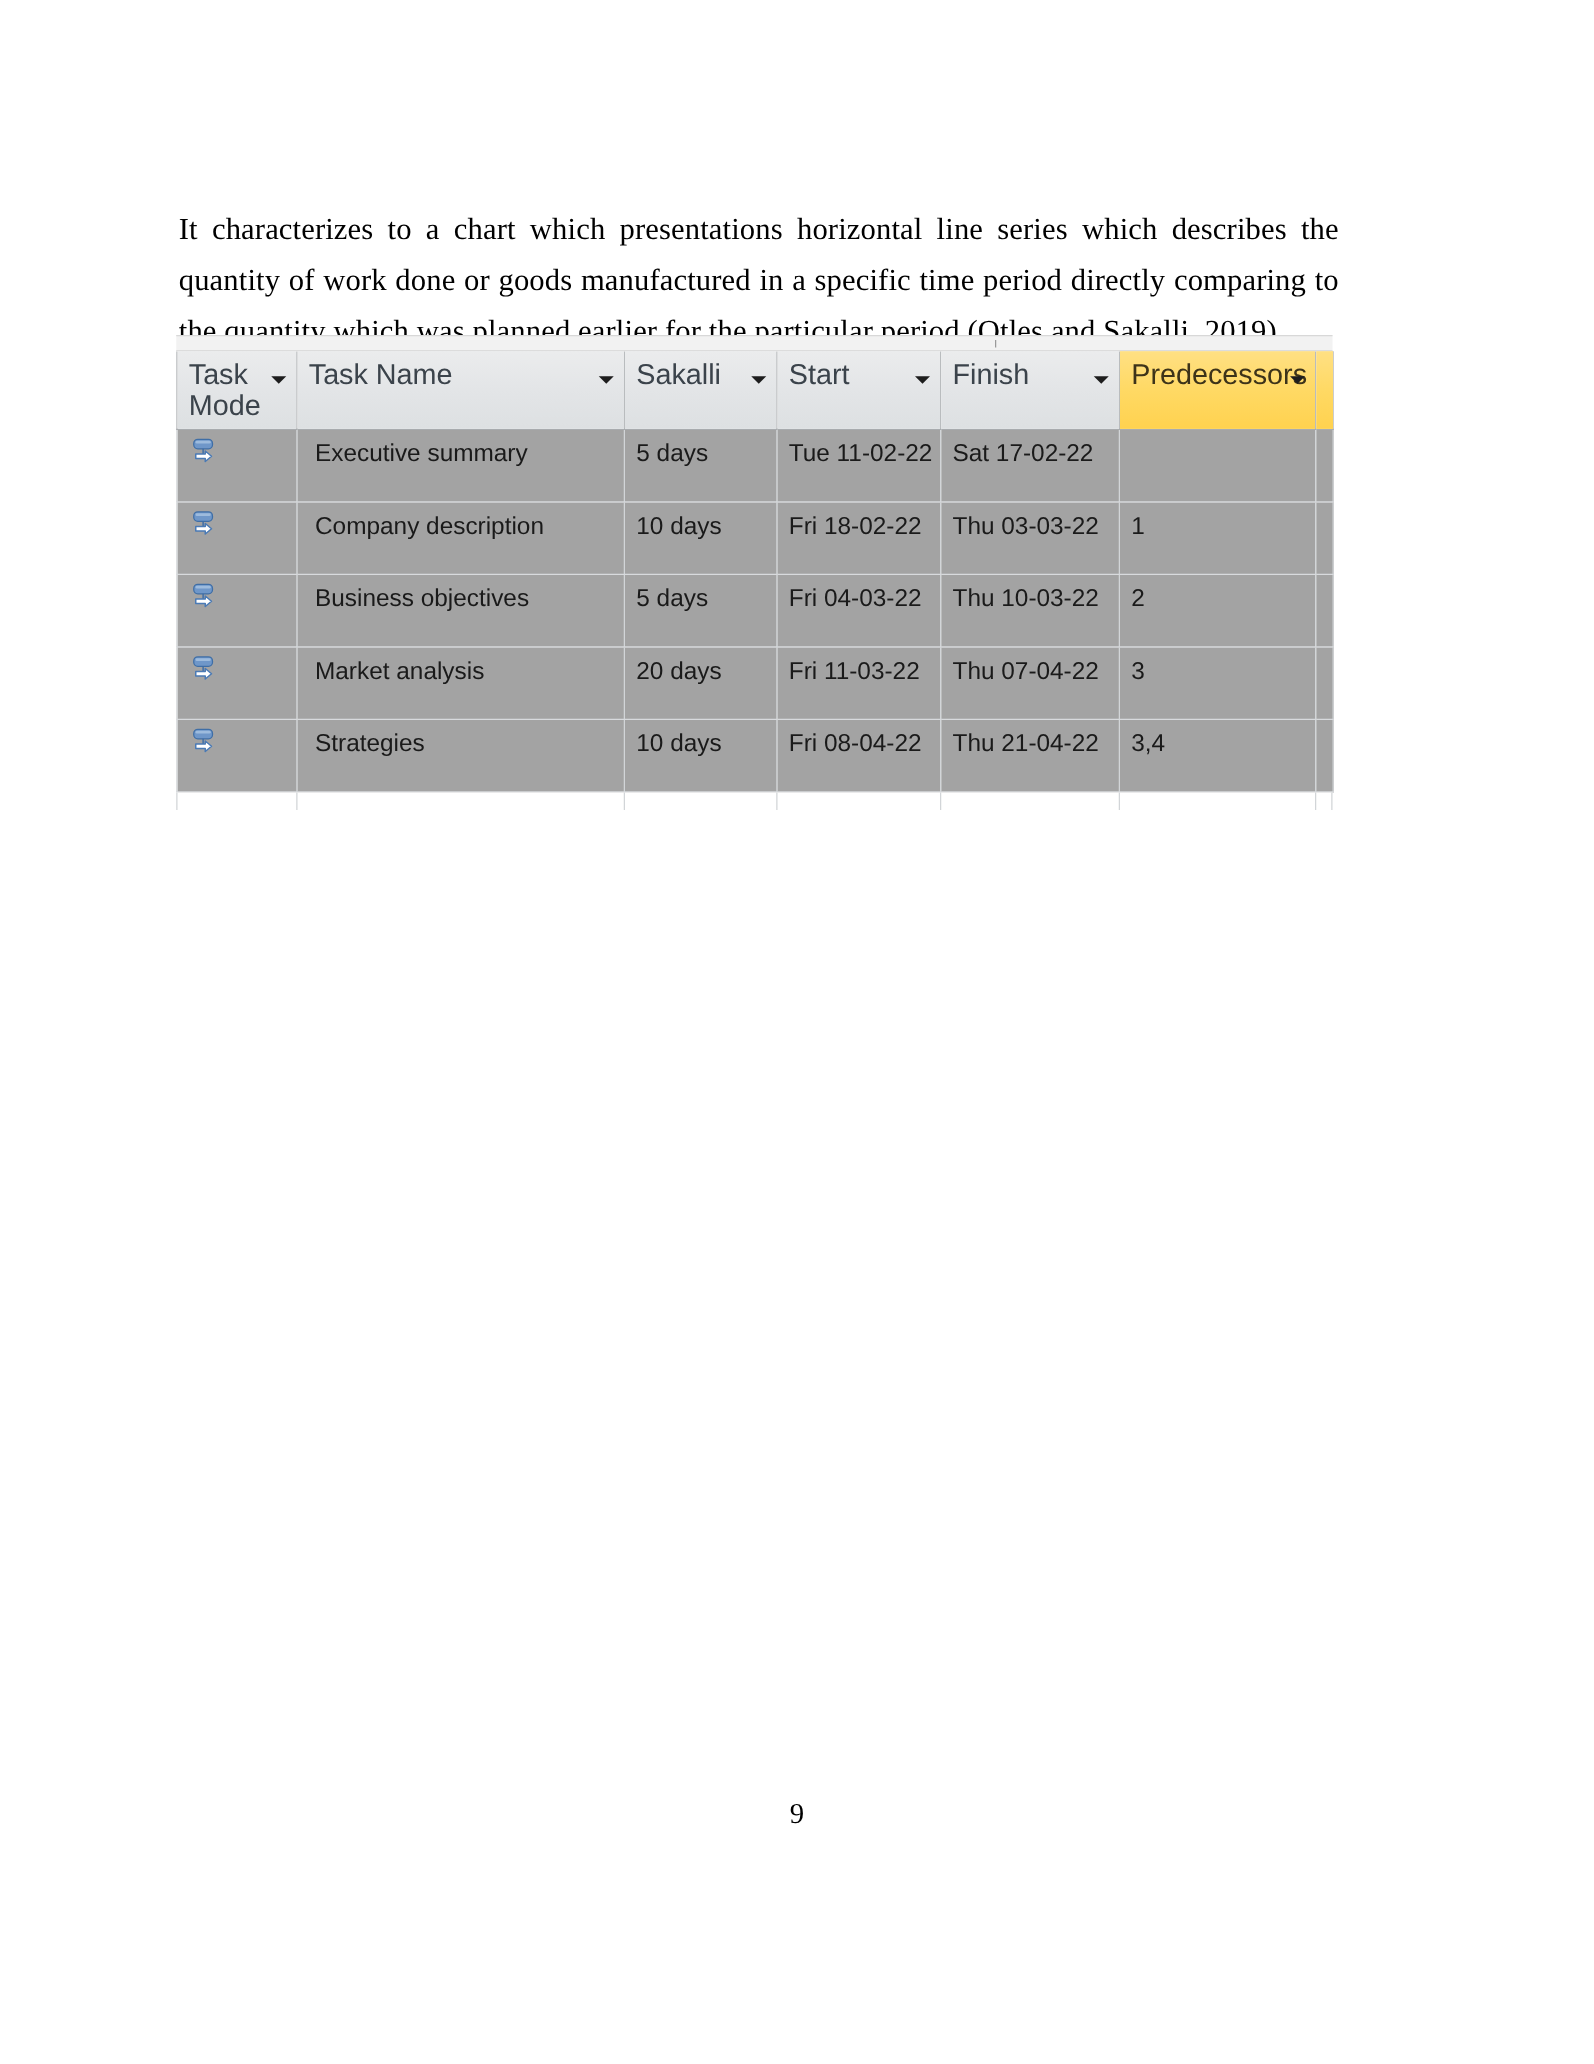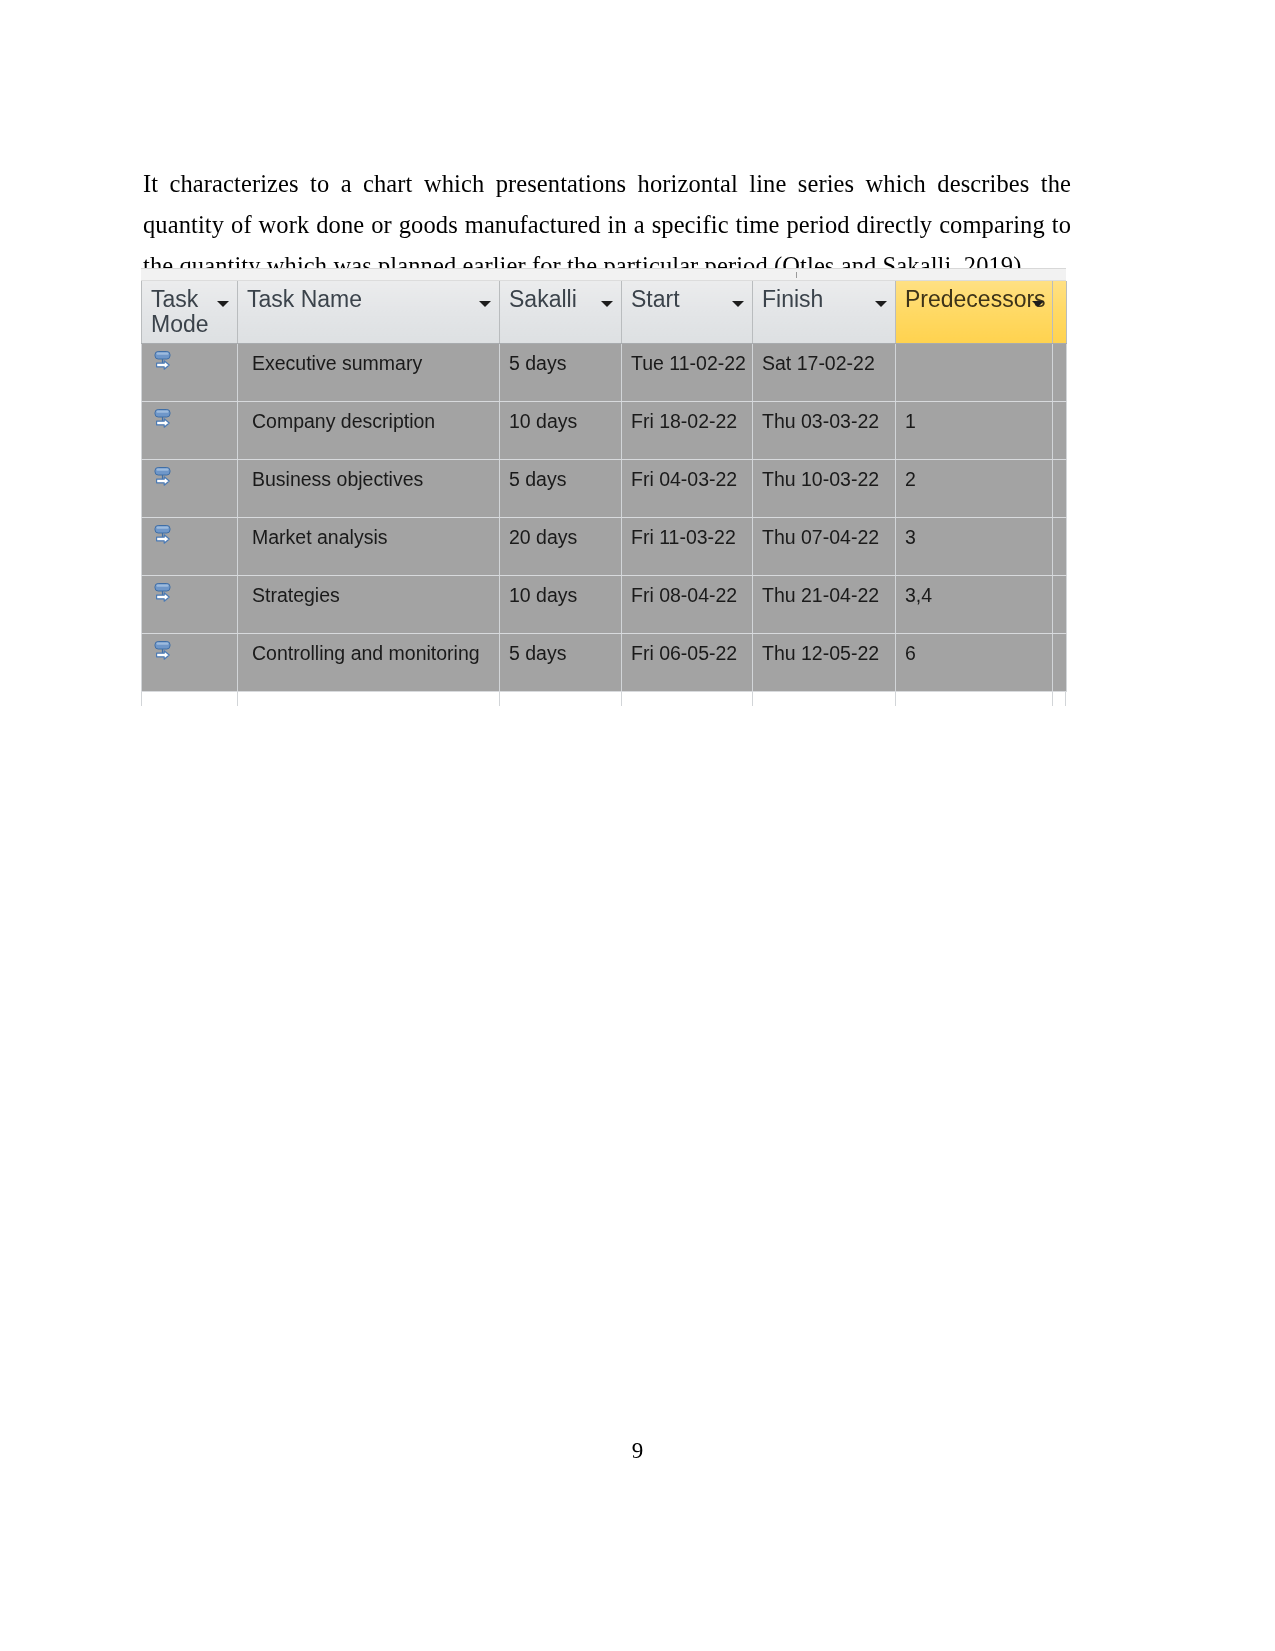--- a/index.html
+++ b/index.html
@@ -325,38 +325,20 @@
           </td>
           <td class="name-cell">Strategies</td>
           <td>10 days</td>
           <td>Fri 08-04-22</td>
           <td>Thu 21-04-22</td>
           <td class="pred-cell">3,4</td>
           <td class="extra-cell"></td>
         </tr>
 
 
-        <tr>
-          <td class="first mode-cell">
-            <span class="mode-icon">
-              <svg width="26" height="27" viewBox="0 0 26 27" xmlns="http://www.w3.org/2000/svg">
-                <rect x="1" y="1.5" width="15" height="7.5" rx="3.2" ry="3.2" fill="#6f97c9" stroke="#3f6ea6" stroke-width="1"></rect>
-                <rect x="2.4" y="2.6" width="12.2" height="2.2" rx="1.1" ry="1.1" fill="#9dbbdd"></rect>
-                <path d="M8.5 9 L8.5 13.5" stroke="#3f6ea6" stroke-width="1.2" fill="none"></path>
-                <path d="M2.6 13.2 L10.2 13.2 L10.2 10.8 L15.2 15.0 L10.2 19.2 L10.2 16.8 L2.6 16.8 Z" fill="#ffffff" stroke="#4a7ab5" stroke-width="1.2" stroke-linejoin="round"></path>
-              </svg>
-            </span>
-          </td>
-          <td class="name-cell">Controlling and monitoring</td>
-          <td>5 days</td>
-          <td>Fri 06-05-22</td>
-          <td>Thu 12-05-22</td>
-          <td class="pred-cell">6</td>
-          <td class="extra-cell"></td>
-        </tr>
 
       </tbody>
     </table>
 
     <div class="stub">
       <div class="divider" style="left:95px"></div>
       <div class="divider" style="left:357px"></div>
       <div class="divider" style="left:479px"></div>
       <div class="divider" style="left:610px"></div>
       <div class="divider" style="left:753px"></div>

